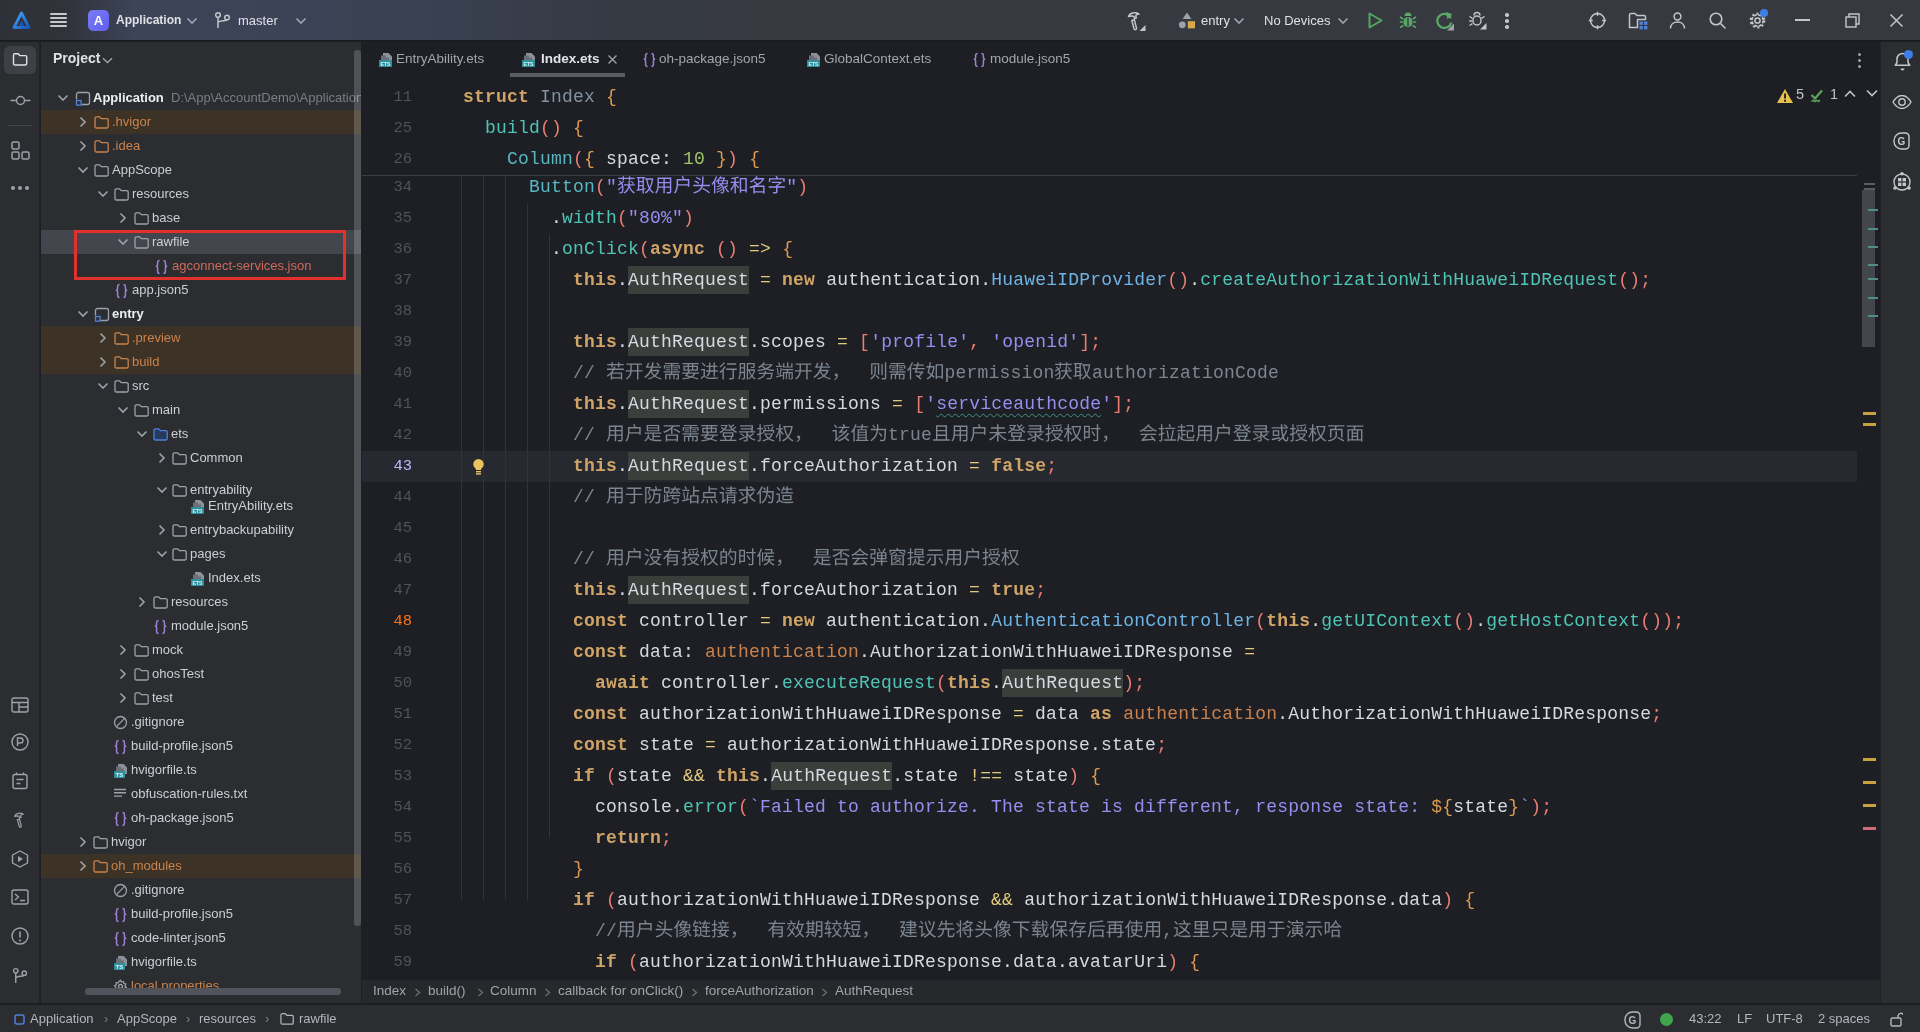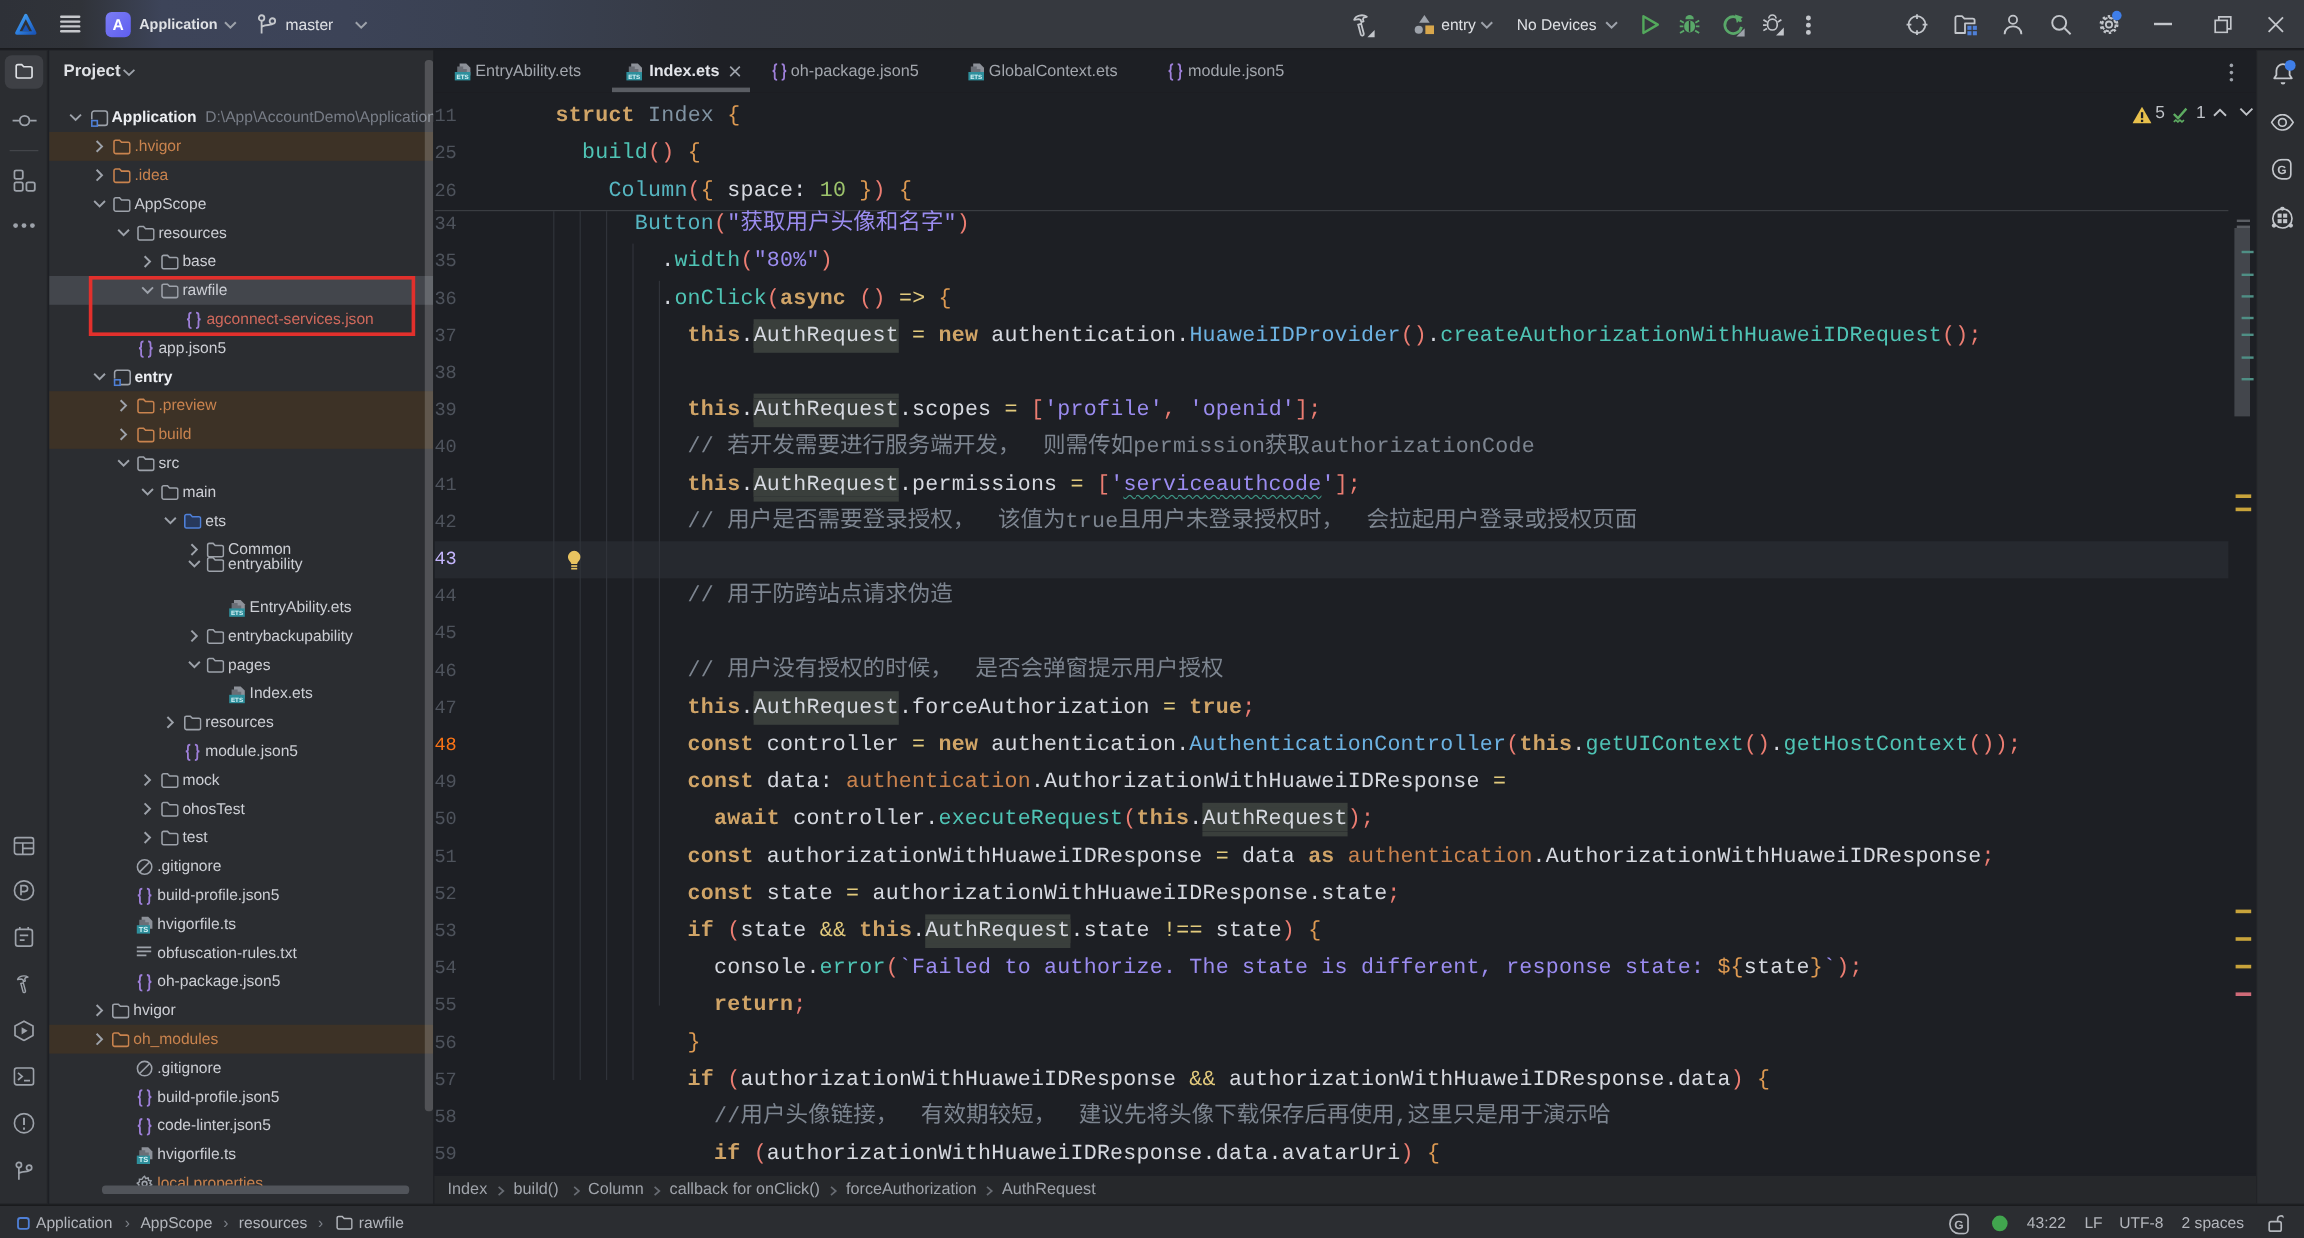--- a/index.html
+++ b/index.html
@@ -17,21 +17,21 @@
 #tree{position:absolute;left:41px;top:42px;width:320px;height:961px;background:#2b2d31;overflow:hidden}
 .trow{position:absolute;left:0;width:320px;height:24px}
 .tband{position:absolute;left:0;width:320px;height:24px}
 .tlabel{position:absolute;top:0;height:24px;line-height:24px;font-size:13px;white-space:pre}
 .c-norm{color:#ccced4}.c-org{color:#c9834e}.c-red{color:#d0695c}.c-bold{color:#eceef2;font-weight:bold}.c-path{color:#787d87}
 
 #tabsbar{position:absolute;left:362px;top:42px;width:1518px;height:35px;background:#1d1f24}
 .tabt{position:absolute;top:0;height:35px;line-height:34px;font-size:13.5px;color:#a2a6ad;white-space:pre}
 
 #editor{position:absolute;left:362px;top:77px;width:1518px;height:901px;background:#1d1f24;overflow:hidden}
-.lnum{position:absolute;width:50px;font-family:"Liberation Mono",monospace;font-size:15.5px;color:#4b5058;line-height:31px}
+.lnum{position:absolute;width:50px;text-align:right;font-family:"Liberation Mono",monospace;font-size:15.5px;color:#4b5058;line-height:31px}
 .cline{position:absolute;left:0px;font-family:"Liberation Mono",monospace;font-size:18px;line-height:31px;white-space:pre;letter-spacing:0.2px}
 .cline svg.cjk{display:inline-block;vertical-align:-4px}
 .w{color:#d6d9e0}.k{color:#d0a467;font-weight:bold}.s{color:#9b8cf0}.c{color:#7d8590}
 .m{color:#4fc4b5}.C{color:#6db3e3}.T{color:#56b6c2}.n{color:#9dc46c}.o{color:#e2ca7d}
 .p{color:#ec7d72}.b{color:#de9a52}.N{color:#c9824d}.sn{color:#8093a2}
 .hl{color:#d6d9e0;background:#3a3f3c;box-shadow:0 4px 0 #3a3f3c,0 -4px 0 #3a3f3c}
 .squig{color:#9b8cf0;text-decoration:underline wavy #3c9484 1.2px;text-underline-offset:4px}
 .iguide{position:absolute;width:1px;background:#30333a}
 
 #crumbs{position:absolute;left:362px;top:980px;width:1518px;height:23px;background:#26282b}
@@ -430,21 +430,21 @@
       </div>
       <div class="trow" style="top:404px">
         <svg class="abs" style="left:117px;top:6px" width="8" height="12" viewBox="0 0 8 12">
           <path d="M1.5 1.5 L6 6 L1.5 10.5" stroke="#9da2aa" stroke-width="1.6" fill="none"></path>
         </svg>
         <svg class="abs" style="left:131px;top:5px" width="15" height="15" viewBox="0 0 15 15">
           <path d="M1 3.2 a1.4 1.4 0 0 1 1.4-1.4 h3.2 l1.7 1.8 h5.5 a1.4 1.4 0 0 1 1.4 1.4 v6.6 a1.4 1.4 0 0 1-1.4 1.4 H2.4 A1.4 1.4 0 0 1 1 11.8 Z" stroke="#9da2aa" stroke-width="1.3" fill="none"></path>
         </svg>
         <div class="tlabel" style="left:149px"><span class="c-norm">Common</span></div>
       </div>
-      <div class="trow" style="top:416px">
+      <div class="trow" style="top:436px">
         <svg class="abs" style="left:115px;top:8px" width="12" height="8" viewBox="0 0 12 8">
           <path d="M1.5 1.5 L6 6 L10.5 1.5" stroke="#9da2aa" stroke-width="1.6" fill="none"></path>
         </svg>
         <svg class="abs" style="left:131px;top:5px" width="15" height="15" viewBox="0 0 15 15">
           <path d="M1 3.2 a1.4 1.4 0 0 1 1.4-1.4 h3.2 l1.7 1.8 h5.5 a1.4 1.4 0 0 1 1.4 1.4 v6.6 a1.4 1.4 0 0 1-1.4 1.4 H2.4 A1.4 1.4 0 0 1 1 11.8 Z" stroke="#9da2aa" stroke-width="1.3" fill="none"></path>
         </svg>
         <div class="tlabel" style="left:149px"><span class="c-norm">entryability</span></div>
       </div>
       <div class="trow" style="top:452px">
         <svg class="abs" style="left:149px;top:5px" width="16" height="16" viewBox="0 0 16 16">
@@ -747,20 +747,21 @@
           <use href="#g6237" transform="translate(282.00,16) scale(0.0188,-0.0188)"></use>
           <use href="#g767b" transform="translate(300.80,16) scale(0.0188,-0.0188)"></use>
           <use href="#g5f55" transform="translate(319.60,16) scale(0.0188,-0.0188)"></use>
           <use href="#g6216" transform="translate(338.40,16) scale(0.0188,-0.0188)"></use>
           <use href="#g6388" transform="translate(357.20,16) scale(0.0188,-0.0188)"></use>
           <use href="#g6743" transform="translate(376.00,16) scale(0.0188,-0.0188)"></use>
           <use href="#g9875" transform="translate(394.80,16) scale(0.0188,-0.0188)"></use>
           <use href="#g9762" transform="translate(413.60,16) scale(0.0188,-0.0188)"></use>
         </svg></div>
       <div class="lnum" style="left:0;top:374px;color:#c4b5fd">43</div>
+      <div class="cline" style="left:211.0px;top:374px"><span class="k">this</span><span class="w">.</span><span class="hl">AuthRequest</span><span class="w">.forceAuthorization </span><span class="o">=</span><span class="w"> </span><span class="k">false</span><span class="p">;</span></div>
       <div class="lnum" style="left:0;top:405px;color:#4e535c">44</div>
       <div class="cline" style="left:211.0px;top:405px"><span class="c">// </span><svg class="cjk" width="188.0" height="20" fill="#7d8590">
           <use href="#g7528" transform="translate(0.00,16) scale(0.0188,-0.0188)"></use>
           <use href="#g4e8e" transform="translate(18.80,16) scale(0.0188,-0.0188)"></use>
           <use href="#g9632" transform="translate(37.60,16) scale(0.0188,-0.0188)"></use>
           <use href="#g8de8" transform="translate(56.40,16) scale(0.0188,-0.0188)"></use>
           <use href="#g7ad9" transform="translate(75.20,16) scale(0.0188,-0.0188)"></use>
           <use href="#g70b9" transform="translate(94.00,16) scale(0.0188,-0.0188)"></use>
           <use href="#g8bf7" transform="translate(112.80,16) scale(0.0188,-0.0188)"></use>
           <use href="#g6c42" transform="translate(131.60,16) scale(0.0188,-0.0188)"></use>

